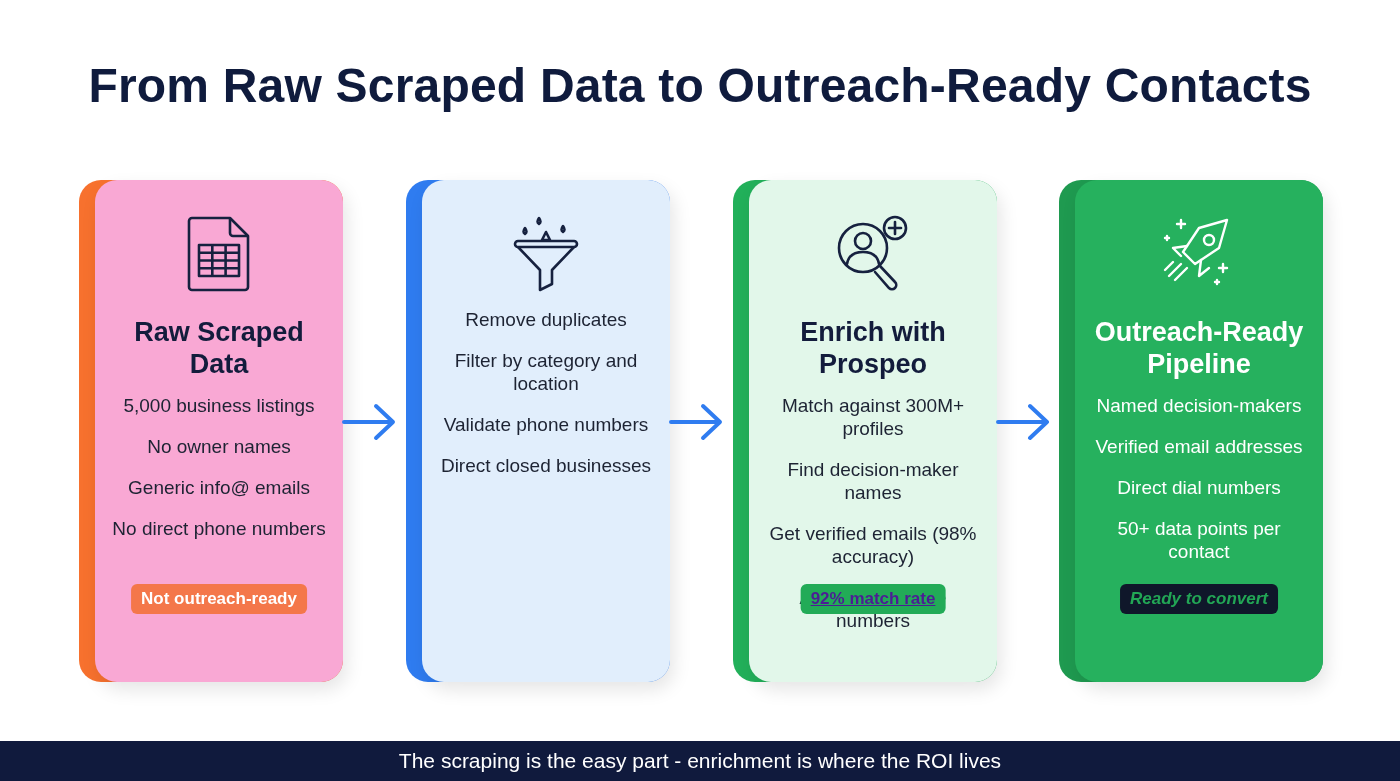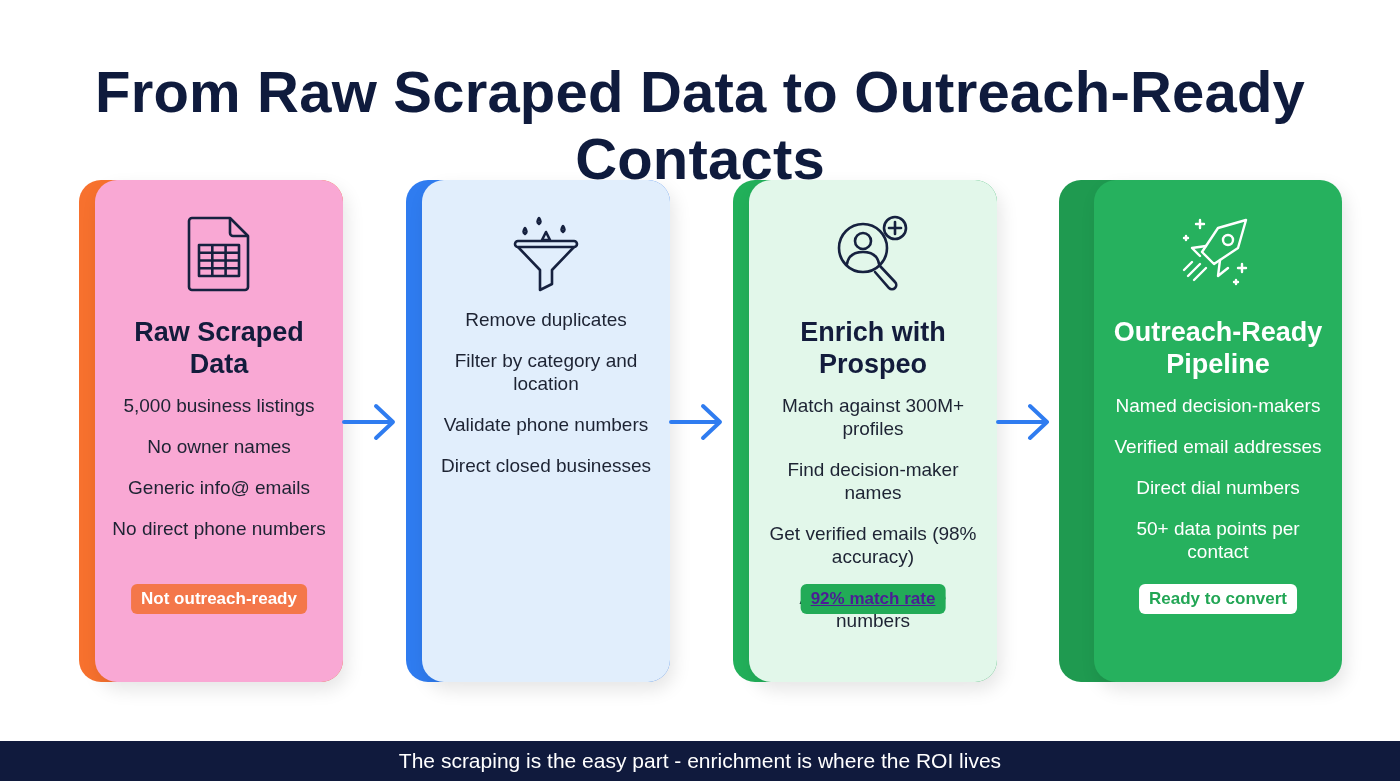--- a/index.html
+++ b/index.html
@@ -1,20 +1,20 @@
 <!DOCTYPE html>
 <html><head>
 <meta charset="utf-8">
 <style>
   * { box-sizing: border-box; margin: 0; padding: 0; }
   html, body { width: 1400px; height: 781px; overflow: hidden; }
   body { background: #ffffff; font-family: "Liberation Sans", "DejaVu Sans", sans-serif; position: relative; }
   .title {
     position: absolute; left: 0; top: 58px; width: 1400px; text-align: center;
-    font-size: 58px; font-weight: 700; color: #0f1b3d; letter-spacing: 0.2px;
+    font-size: 48px; font-weight: 700; color: #0f1b3d; letter-spacing: 0.2px;
   }
   .card-wrap { position: absolute; top: 180px; width: 264px; height: 502px; }
   .card-back { position: absolute; left: 0; top: 0; width: 264px; height: 502px; border-radius: 22px; }
   .card {
     position: absolute; left: 16px; top: 0; width: 248px; height: 502px; border-radius: 22px;
     box-shadow: 4px 8px 18px rgba(0,0,0,0.10);
     display: flex; flex-direction: column; align-items: center;
   }
   .icon { margin-top: 34px; width: 80px; height: 80px; display: flex; align-items: center; justify-content: center; }
   .card-title {
@@ -117,21 +117,21 @@
     <div class="badge" style="background:#22ab57;color:#4c1d95;text-decoration:underline;">92% match rate</div>
   </div>
 </div>
 
 <svg class="arrow" style="left:996px;" viewBox="0 0 56 40">
   <path d="M2 20 H50 M34 4 L51 20 L34 36" fill="none" stroke="#2f7cf0" stroke-width="4" stroke-linecap="round" stroke-linejoin="round"></path>
 </svg>
 
 <div class="card-wrap" style="left:1059px;">
   <div class="card-back" style="background:#1f9a50;"></div>
-  <div class="card" style="background:#26b15e;margin-left:19px;">
+  <div class="card" style="background:#26b15e;">
     <div class="icon">
       <svg width="80" height="80" viewBox="0 0 80 80" fill="none" stroke="#ffffff" stroke-width="2.4" stroke-linejoin="round" stroke-linecap="round">
         <path d="M68 6 L40 14 L24 38 L36 50 L60 34 Z"></path>
         <circle cx="50" cy="26" r="5"></circle>
         <path d="M28 32 L14 34 L22 42"></path>
         <path d="M42 46 L40 62 L50 54"></path>
         <line x1="22" y1="50" x2="10" y2="62"></line>
         <line x1="28" y1="54" x2="16" y2="66"></line>
         <line x1="14" y1="48" x2="6" y2="56"></line>
         <path d="M22 6 v8 M18 10 h8"></path>
@@ -140,19 +140,19 @@
         <path d="M58 66 v4 M56 68 h4"></path>
       </svg>
     </div>
     <div class="card-title" style="color:#ffffff;">Outreach-Ready Pipeline</div>
     <div class="items" style="color:#ffffff;">
       <div class="item">Named decision-makers</div>
       <div class="item">Verified email addresses</div>
       <div class="item">Direct dial numbers</div>
       <div class="item">50+ data points per contact</div>
     </div>
-    <div class="badge" style="background:#ffffff;color:#22a655;">Ready to convert</div>
+    <div class="badge" style="background:#0f172a;color:#22a655;font-style:italic;">Ready to convert</div>
   </div>
 </div>
 
 <div class="footer">
   <span>The scraping is the easy part - enrichment is where the ROI lives</span>
 </div>
 
 </body></html>

